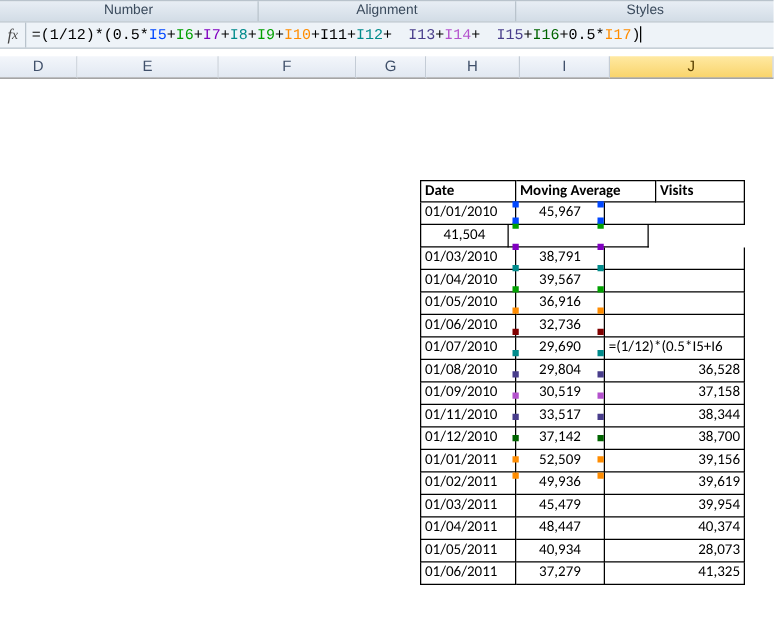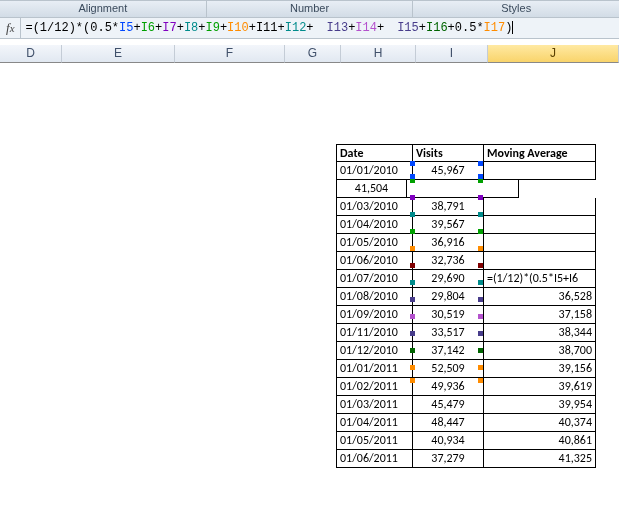--- a/index.html
+++ b/index.html
@@ -140,22 +140,22 @@
   .cursor {
     display:inline-block;
     width:1px; height:13px;
     background:#000; vertical-align:middle;
   }
 </style>
 </head>
 <body>
 
 <div class="ribbon-groups">
+  <div class="ribbon-group">Number</div>
   <div class="ribbon-group">Alignment</div>
-  <div class="ribbon-group">Number</div>
   <div class="ribbon-group">Styles</div>
 </div>
 
 <div class="formula-bar">
   <div class="fx">f<sub>x</sub></div>
   <div class="formula-content">
     <span>=(1/12)*(0.5*</span><span class="blue">I5</span><span>+</span><span class="green">I6</span><span>+</span><span class="purple">I7</span><span>+</span><span class="teal">I8</span><span>+</span><span class="green">I9</span><span>+</span><span class="orange">I10</span><span>+</span><span class="dkred">I11</span><span>+</span><span class="teal">I12</span><span>+</span><span class="dkpur">I13</span><span>+</span><span class="violet">I14</span><span>+</span><span class="dkpur">I15</span><span>+</span><span class="dkgreen">I16</span><span>+0.5*</span><span class="orange">I17</span><span>)</span><span class="cursor"></span>
   </div>
 </div>
 
@@ -166,22 +166,22 @@
   <div class="col-head" style="width:56px">G</div>
   <div class="col-head" style="width:75px">H</div>
   <div class="col-head" style="width:72px">I</div>
   <div class="col-head col-J" style="width:131px">J</div>
 </div>
 
 <div class="scroll-area">
   <div class="table">
     <div class="hdr-row row">
       <div class="cell date-col">Date</div>
+      <div class="cell avg-col" style="text-align:left">Moving Average</div>
       <div class="cell num-col" style="text-align:left">Visits</div>
-      <div class="cell avg-col" style="text-align:left">Moving Average</div>
     </div>
 
     <div class="row">
         <div class="cell date-col">01/01/2010</div>
         <div class="cell num-col">45,967</div>
         <div class="cell avg-col"></div>
       </div>
       <div class="row">
         <div class="cell num-col">41,504</div>
         <div class="cell avg-col"></div>
@@ -247,21 +247,21 @@
         <div class="cell avg-col">39,954</div>
       </div>
       <div class="row">
         <div class="cell date-col">01/04/2011</div>
         <div class="cell num-col">48,447</div>
         <div class="cell avg-col">40,374</div>
       </div>
       <div class="row">
         <div class="cell date-col">01/05/2011</div>
         <div class="cell num-col">40,934</div>
-        <div class="cell avg-col">40,861</div>
+        <div class="cell avg-col">28,073</div>
       </div>
       <div class="row">
         <div class="cell date-col">01/06/2011</div>
         <div class="cell num-col">37,279</div>
         <div class="cell avg-col">41,325</div>
       </div>
   </div>
 
   <div class="handle-wrap" style="left:410px; top:101px;">
     <div class="h blue" style="left:0;top:0;"></div>

